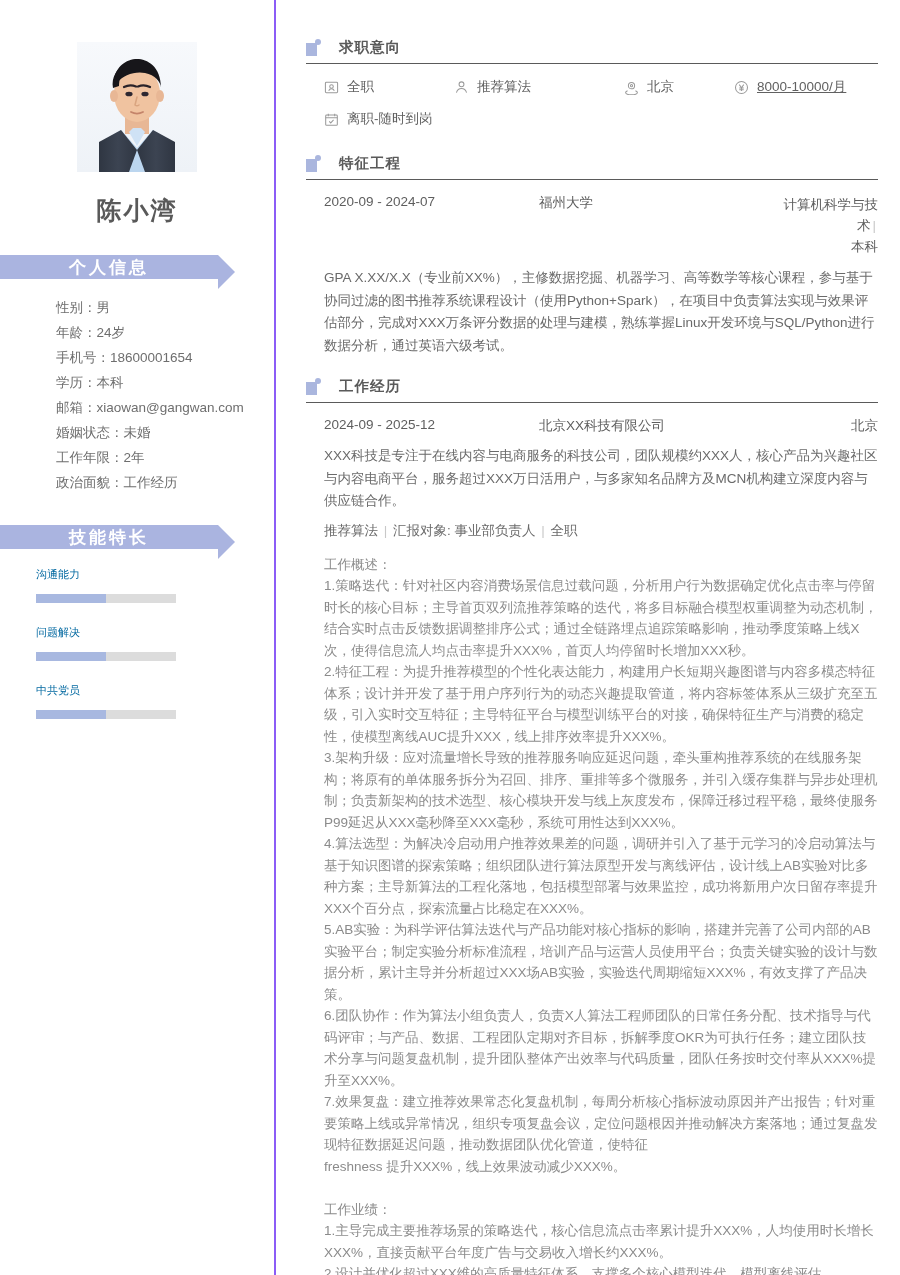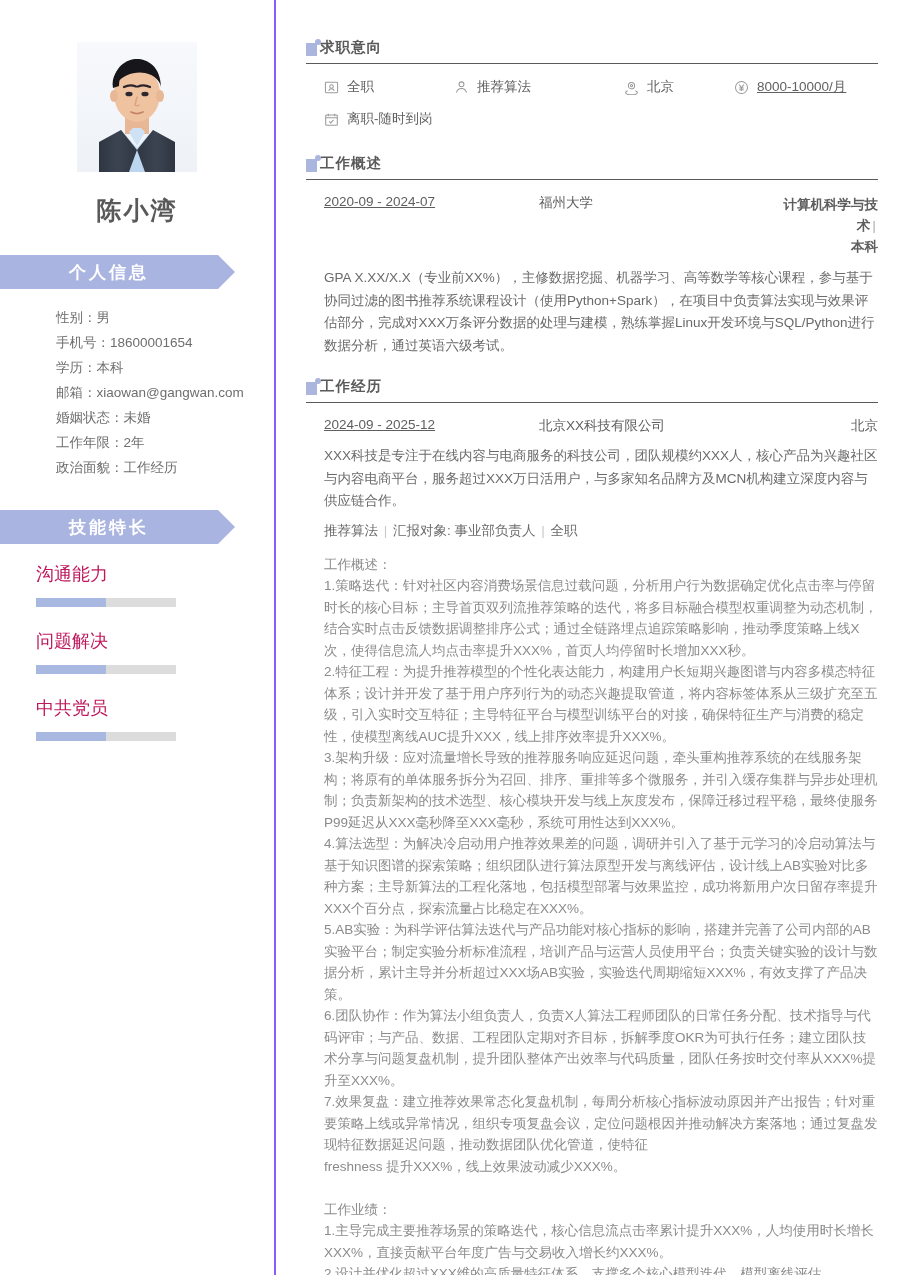--- a/index.html
+++ b/index.html
@@ -49,21 +49,21 @@
     font-size: 25px;
     font-weight: bold;
     color: #595959;
     letter-spacing: 2px;
     margin-top: 22px;
   }
 
   
   .ribbon {
     position: relative;
-    height: 34px;
+    height: 24px;
     width: 218px;
     background: #aab4e0;
     margin-top: 28px;
     display: flex;
     align-items: center;
     justify-content: center;
     color: #ffffff;
     font-size: 17px;
     font-weight: bold;
     letter-spacing: 3px;
@@ -86,22 +86,22 @@
   .info-row {
     font-size: 13.5px;
     color: #6e6e6e;
     line-height: 25px;
     white-space: nowrap;
   }
 
   .skills-list { padding: 18px 0 0 36px; }
   .skill { margin-bottom: 22px; }
   .skill-label {
-    font-size: 18px;
-    color: #be185d;
+    font-size: 11px;
+    color: #0369a1;
     margin-bottom: 12px;
     font-family: Liberation Mono, monospace;
   }
   .skill-track {
     width: 140px;
     height: 9px;
     background: #dcdcdc;
   }
   .skill-fill {
     height: 9px;
@@ -111,21 +111,21 @@
   
   .main {
     flex: 1;
     padding: 38px 22px 0 30px;
     position: relative;
   }
 
   .sec-head {
     display: flex;
     align-items: center;
-    gap: 1px;
+    gap: 20px;
     margin-bottom: 6px;
   }
   .sec-mark {
     position: relative;
     width: 13px;
     height: 17px;
     flex: 0 0 auto;
   }
   .sec-mark .sq {
     position: absolute;
@@ -176,23 +176,23 @@
 
   .block { padding-left: 18px; }
 
   .ed-row, .wk-row {
     display: flex;
     align-items: flex-start;
     font-size: 13.5px;
     color: #5e5e5e;
     margin-bottom: 6px;
   }
-  .col-date { width: 215px; flex: 0 0 215px; text-decoration: underline; }
+  .col-date { width: 215px; flex: 0 0 215px; }
   .col-org  { flex: 1; }
-  .col-right{ width: 110px; flex: 0 0 110px; text-align: right; line-height: 21px; font-weight: bold; }
+  .col-right{ width: 110px; flex: 0 0 110px; text-align: right; line-height: 21px; }
   .col-right-wk { width: 70px; flex: 0 0 70px; text-align: right; }
   .thin-sep { color: #c8c8c8; padding: 0 2px; }
 
   .para {
     font-size: 13.5px;
     line-height: 22.5px;
     color: #6a6a6a;
     margin-top: 10px;
   }
   .meta-line {
@@ -263,20 +263,21 @@
         </svg>
       </div>
     </div>
 
     <div class="name">陈小湾</div>
 
     <div class="ribbon">个人信息</div>
 
     <div class="info-list">
       <div class="info-row">性别：男</div>
+      <div class="info-row">年龄：24岁</div>
       <div class="info-row">手机号：18600001654</div>
       <div class="info-row">学历：本科</div>
       <div class="info-row">邮箱：xiaowan@gangwan.com</div>
       <div class="info-row">婚姻状态：未婚</div>
       <div class="info-row">工作年限：2年</div>
       <div class="info-row">政治面貌：工作经历</div>
     </div>
 
     <div class="ribbon" style="margin-top:30px;">技能特长</div>
 
@@ -370,21 +371,21 @@
     </section>
 
     <div class="sec-gap"></div>
 
     <section>
       <div class="sec-head">
         <span class="sec-mark">
           <span class="sq"></span>
             <span class="dot"></span>
         </span>
-        <span class="sec-title">工作概述</span>
+        <span class="sec-title">特征工程</span>
       </div>
       <div class="sec-rule"></div>
 
       <div class="block">
         <div class="ed-row">
           <span class="col-date">2020-09 - 2024-07</span>
           <span class="col-org">福州大学</span>
           <span class="col-right">
             <span>计算机科学与技术</span><span class="thin-sep">|</span><br>
             <span>本科</span>

